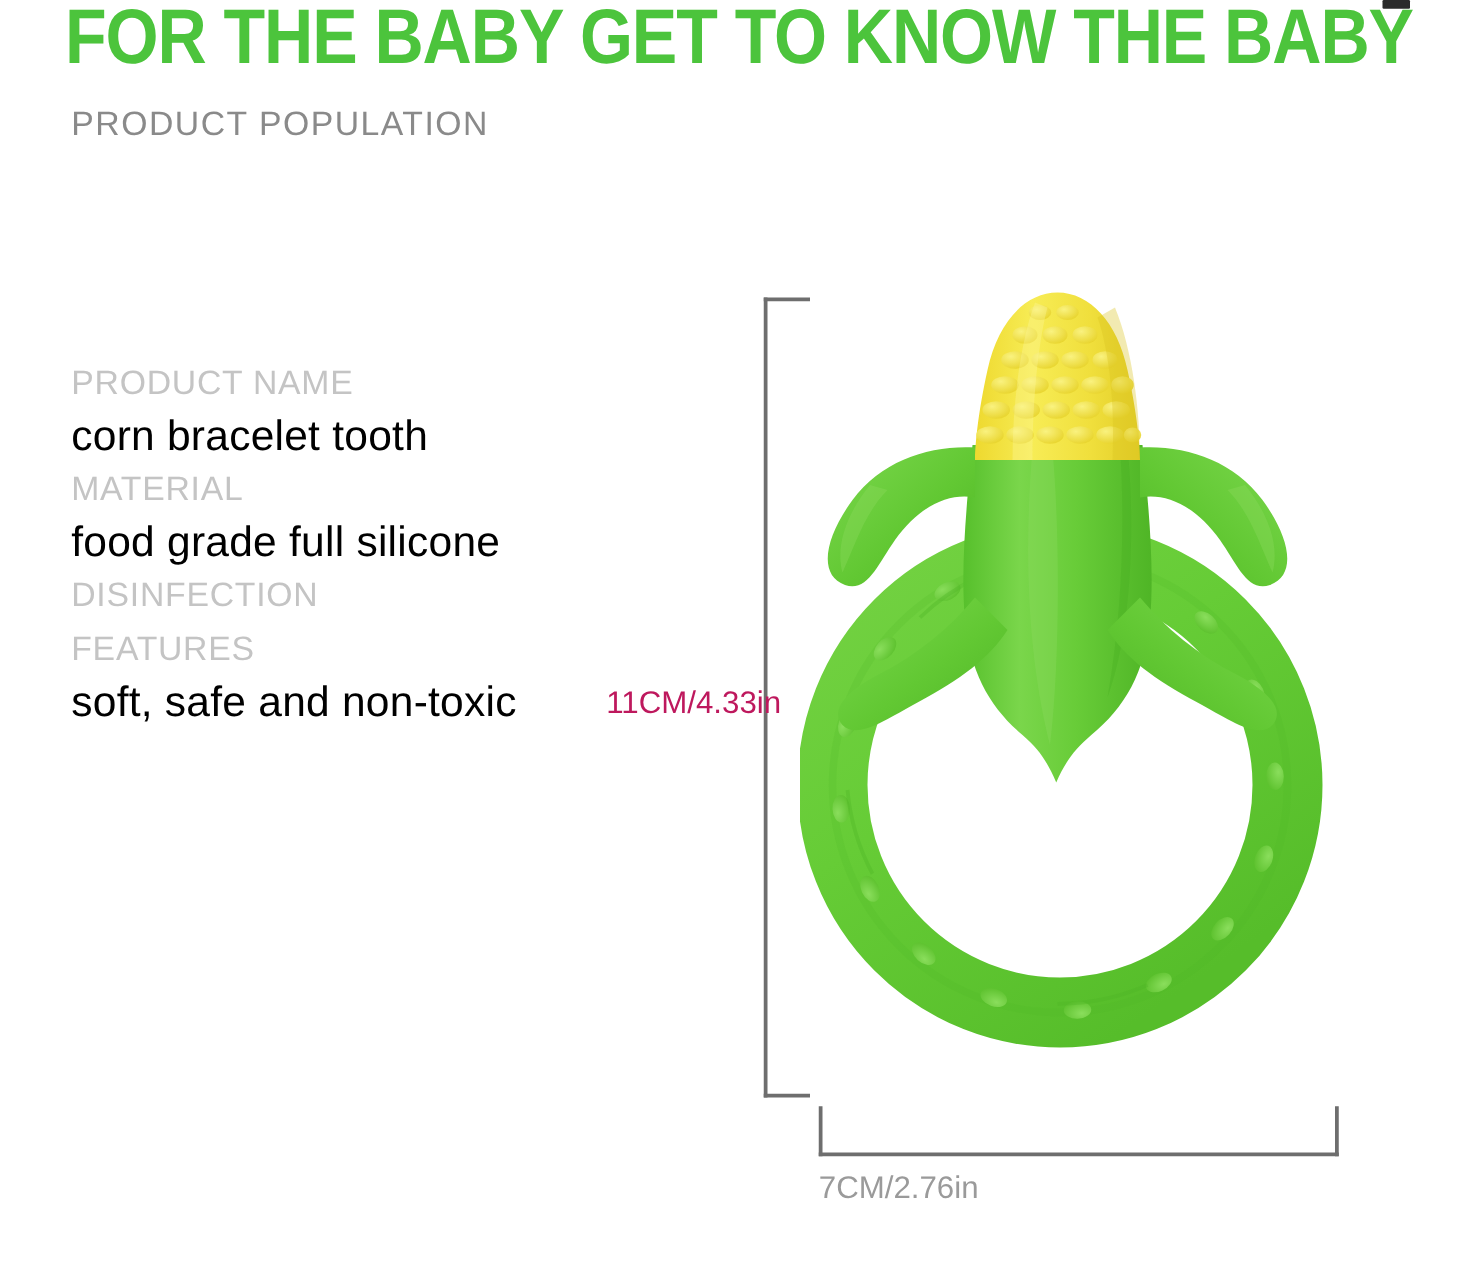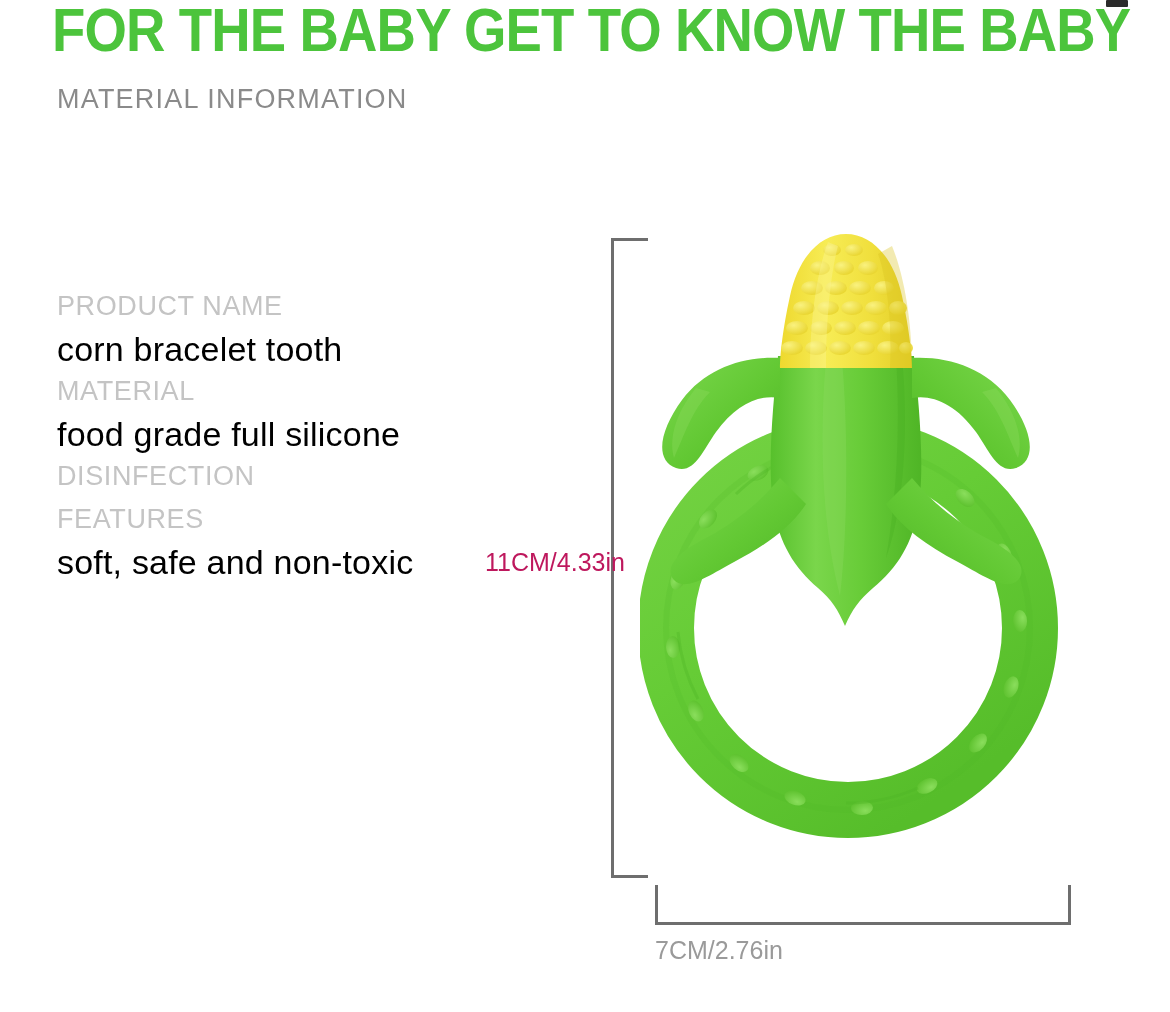--- a/index.html
+++ b/index.html
@@ -115,21 +115,21 @@
 </style>
 </head>
 <body>
 
 <div id="page">
 
   <div class="corner-artifact"></div>
 
   <div class="headline">FOR THE BABY GET TO KNOW THE BABY</div>
 
-  <div class="subtitle">MATERIAL INFORMATION</div>
+  <div class="subtitle">PRODUCT POPULATION</div>
 
   <div class="specs">
     <div>
       <div class="spec-label">PRODUCT NAME</div>
       <div class="spec-value">corn bracelet tooth</div>
     </div>
     <div>
       <div class="spec-label">MATERIAL</div>
       <div class="spec-value">food grade full silicone</div>
     </div>

